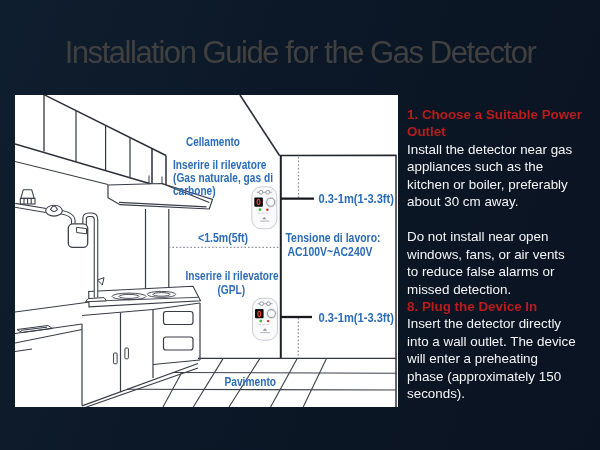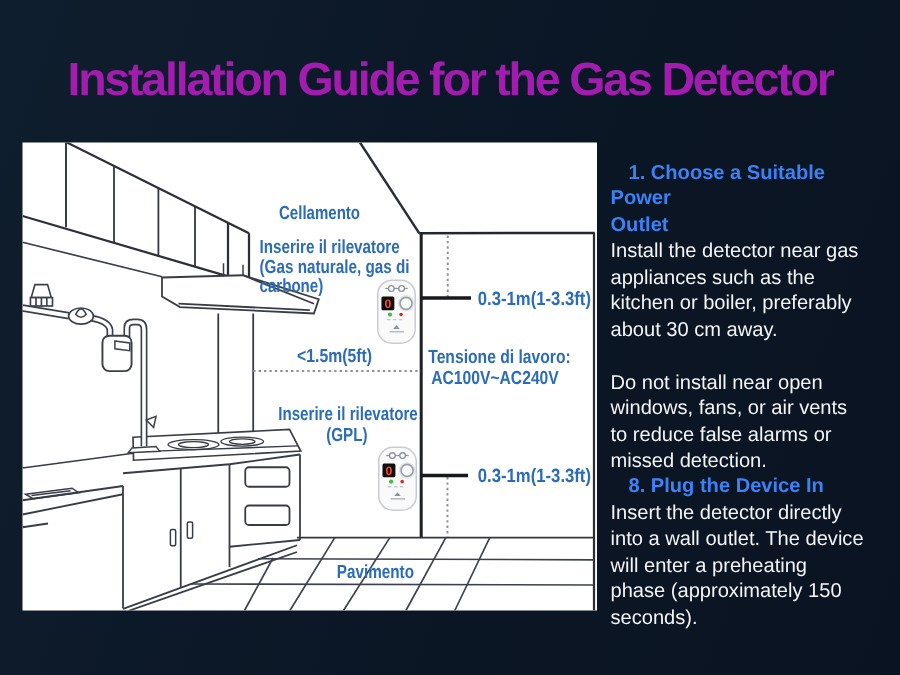--- a/index.html
+++ b/index.html
@@ -1,24 +1,24 @@
 <!DOCTYPE html>
 <html><head>
 <meta charset="utf-8">
 <style>
   html,body{margin:0;padding:0;}
   body{width:600px;height:450px;overflow:hidden;position:relative;
        background:linear-gradient(110deg,#0f1e2e 0%,#0c1827 40%,#0a1322 100%);
        font-family:"Liberation Sans",sans-serif;}
   .title{position:absolute;left:0;top:35px;width:600px;text-align:center;
-         color:#a21caf;font-weight:bold;font-size:31px;letter-spacing:-1.45px;}
+         color:#404040;font-weight:normal;font-size:31px;letter-spacing:-1.45px;}
   .panel{position:absolute;left:15px;top:95px;width:383px;height:312px;background:#ffffff;}
   .steps{position:absolute;left:407px;top:106px;width:184px;color:#f4f5f7;
          font-size:13.4px;line-height:17.45px;}
-  .steps b{color:#3b82f6;margin-left:12px;}
+  .steps b{color:#b91c1c;}
 </style>
 </head>
 <body>
 
 <div class="title">Installation Guide for the Gas Detector</div>
 
 <div class="panel">
 <svg width="383" height="312" viewBox="15 95 383 312" font-family="Liberation Sans, sans-serif">
 
   <path d="M44,95 L44,151.5" stroke="#33373f" stroke-width="1.3" fill="none"></path>

